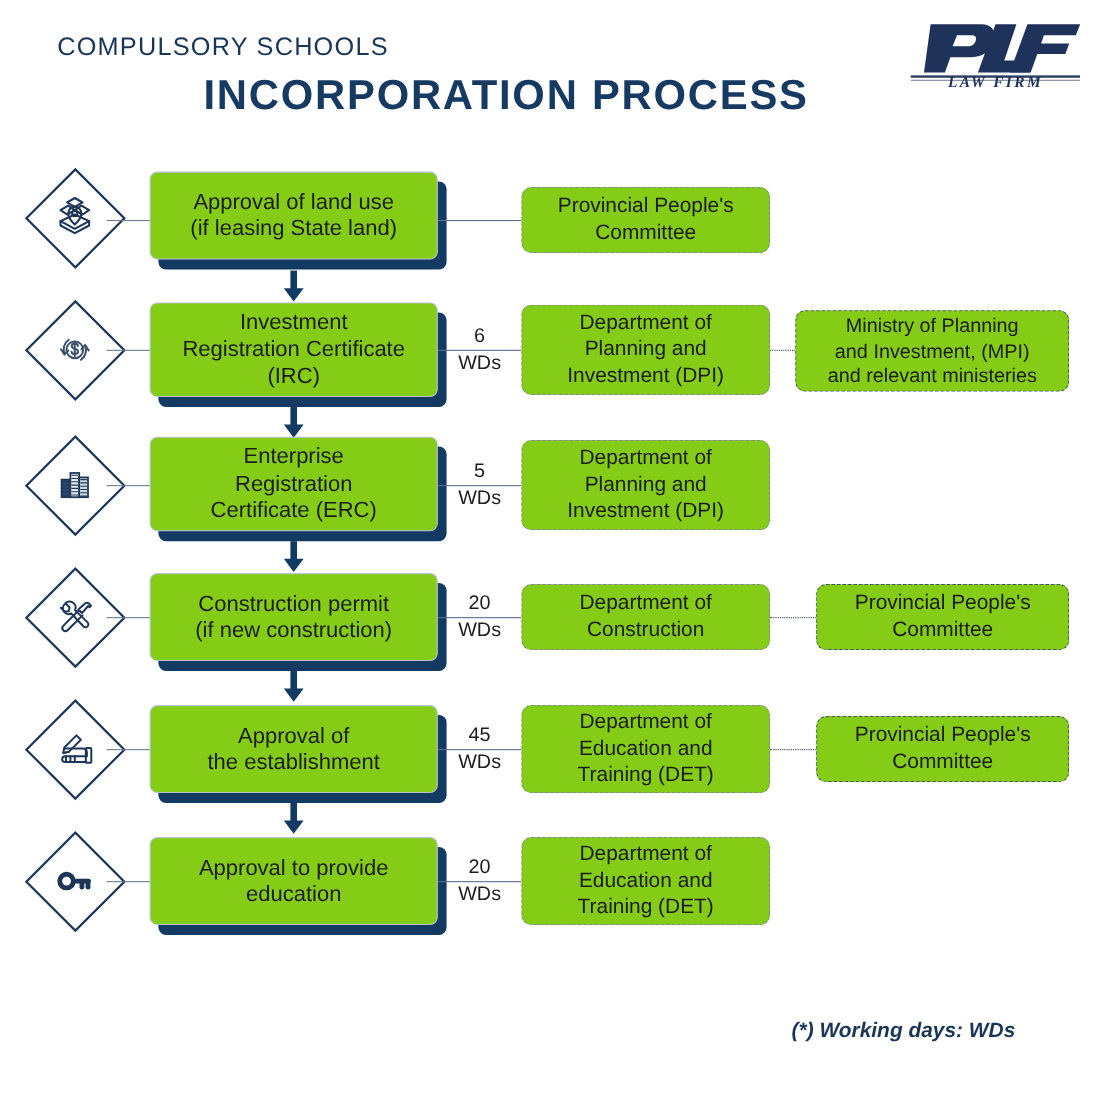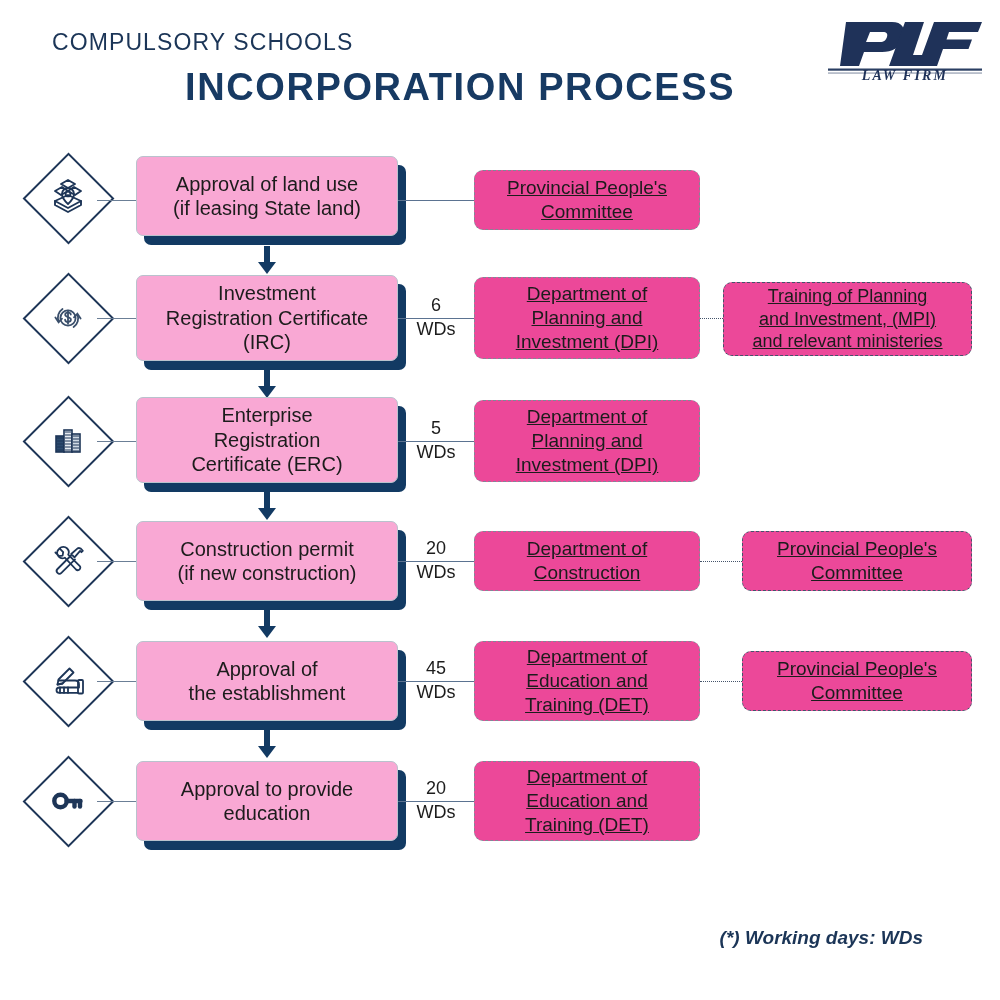--- a/index.html
+++ b/index.html
@@ -87,21 +87,21 @@
   .step .shadow {
     position: absolute;
     left: 8px; top: 9px;
     right: -8px; bottom: -9px;
     background: #123a63;
     border-radius: 7px;
   }
   .step .face {
     position: absolute;
     left: 0; top: 0; right: 0; bottom: 0;
-    background: #f9a8d4;
+    background: #84cc16;
     border: 1.5px solid #b9c2cd;
     border-radius: 7px;
     display: flex;
     align-items: center;
     justify-content: center;
     text-align: center;
     color: #1c1c1c;
     font-size: 20px;
     line-height: 1.22;
     padding: 4px 8px;
@@ -144,31 +144,30 @@
     height: 0;
     border-top: 1.5px solid #5b7391;
   }
 
   
   .auth {
     position: absolute;
     box-sizing: border-box;
     border: 1.6px dashed #7f8a96;
     border-radius: 9px;
-    background: #ec4899;
+    background: #84cc16;
     display: flex;
     align-items: center;
     justify-content: center;
     text-align: center;
     color: #1c1c1c;
     font-size: 19px;
     line-height: 1.25;
     padding: 4px 6px;
     white-space: pre-line;
-    text-decoration: underline;
   }
   .auth.solidish { border-color: #44546a; }
 
   .dotline {
     position: absolute;
     height: 0;
     border-top: 1.6px dotted #44546a;
   }
 
   
@@ -262,21 +261,21 @@
 
 <div class="hline" style="left:398px; top:318px; width:76px;"></div>
 <div class="days" style="left:410px; top:296px; width:52px;">
   <span class="num">6</span>
   <span class="unit">WDs</span>
 </div>
 <div class="auth" style="left:474px; top:277px; width:226px; height:82px;">Department of
 Planning and
 Investment (DPI)</div>
 <div class="dotline" style="left:700px; top:318px; width:23px;"></div>
-<div class="auth solidish" style="left:723px; top:282px; width:249px; height:74px; font-size:18px;">Training of Planning
+<div class="auth solidish" style="left:723px; top:282px; width:249px; height:74px; font-size:18px;">Ministry of Planning
 and Investment, (MPI)
 and relevant ministeries</div>
 
 <div class="down-arrow" style="left:262px; top:370px; height:28px;">
   <div class="stem" style="height:18px;"></div>
   <div class="head" style="top:16px;"></div>
 </div>
 
 <div class="diamond" style="left:22px; top:395px;">
   <div class="dshape"></div>

